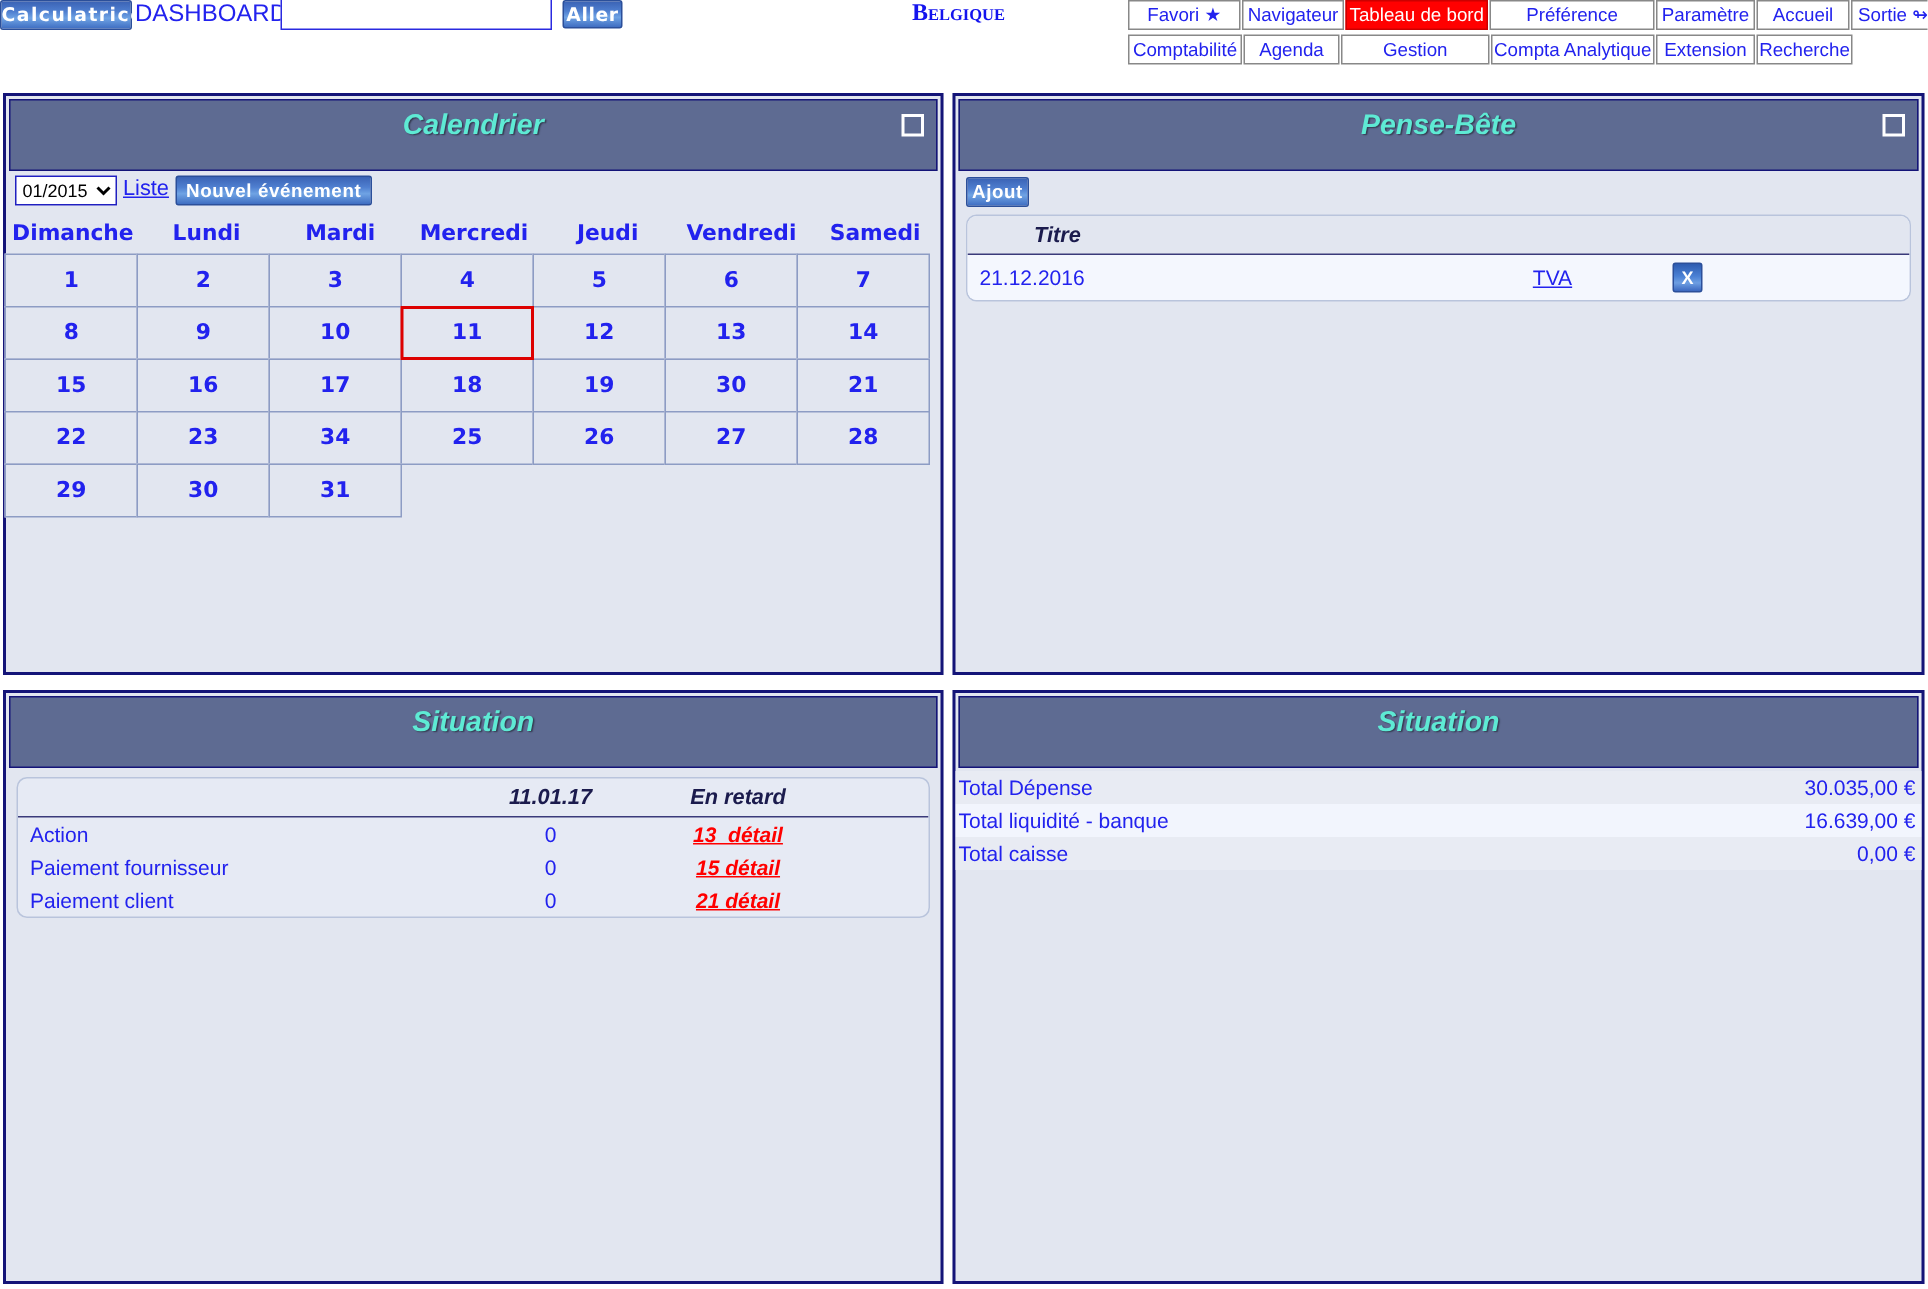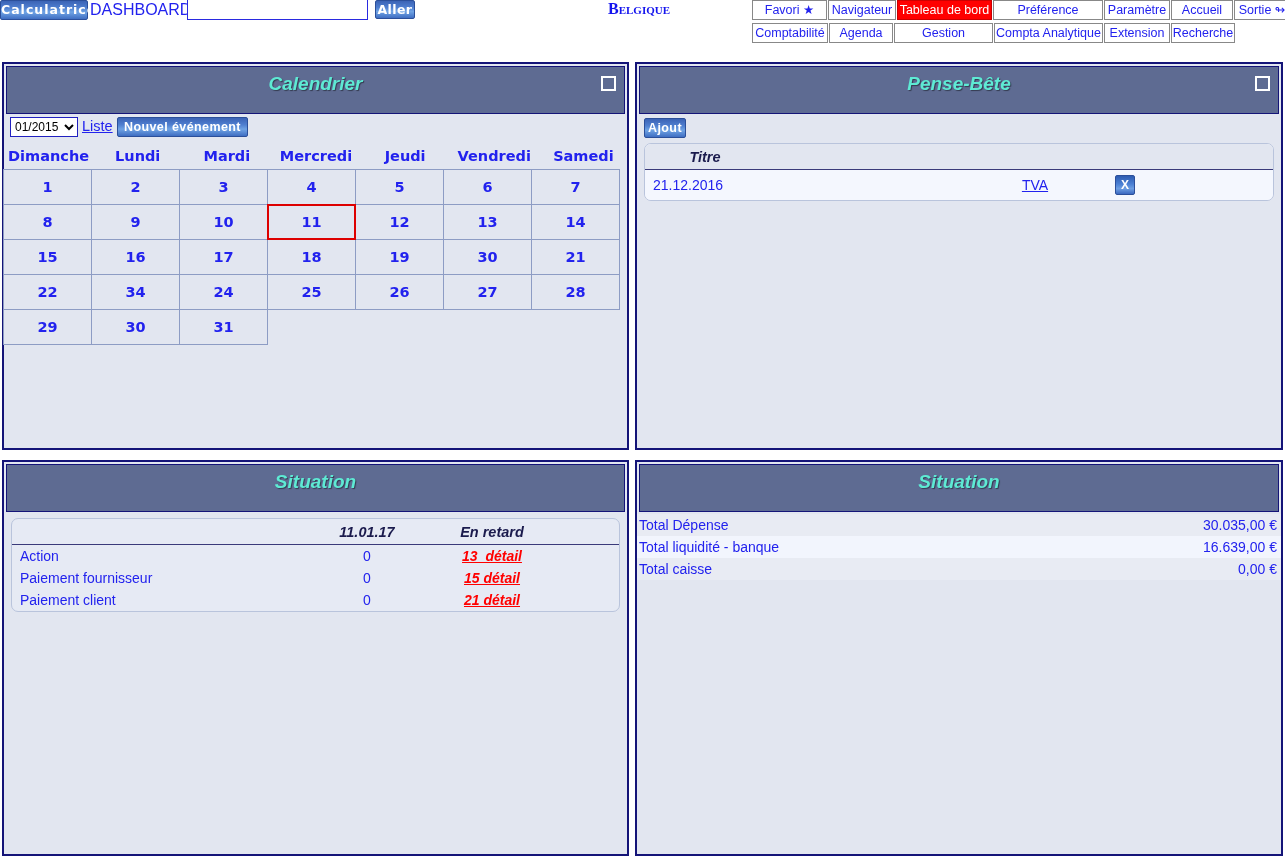--- a/index.html
+++ b/index.html
@@ -351,22 +351,22 @@
         <div class="cal-cell">15</div>
         <div class="cal-cell">16</div>
         <div class="cal-cell">17</div>
         <div class="cal-cell">18</div>
         <div class="cal-cell">19</div>
         <div class="cal-cell">30</div>
         <div class="cal-cell">21</div>
       </div>
       <div class="cal-row">
         <div class="cal-cell">22</div>
+        <div class="cal-cell">23</div>
         <div class="cal-cell">34</div>
-        <div class="cal-cell">24</div>
         <div class="cal-cell">25</div>
         <div class="cal-cell">26</div>
         <div class="cal-cell">27</div>
         <div class="cal-cell">28</div>
       </div>
       <div class="cal-row">
         <div class="cal-cell">29</div>
         <div class="cal-cell">30</div>
         <div class="cal-cell">31</div>
         <div class="cal-cell empty"></div>

